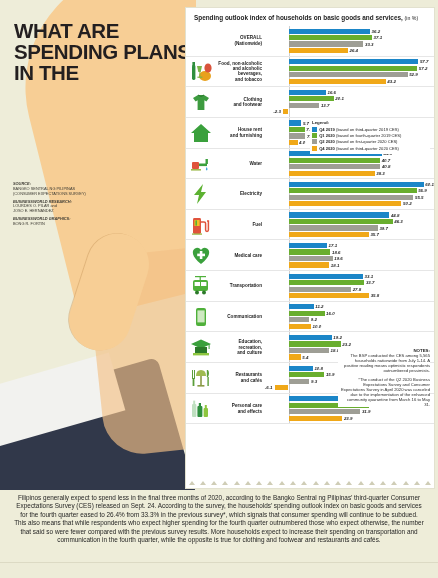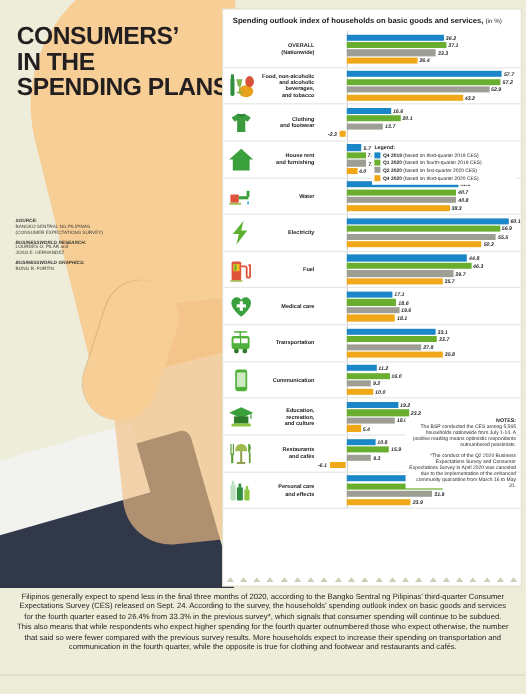--- a/index.html
+++ b/index.html
@@ -236,23 +236,23 @@
 
   <div id="left-panel">
 
     <div id="sleeve"></div>
     <div id="sleeve2"></div>
     <div id="arm-main"></div>
     <div id="palm-shade"></div>
     <div id="thumb"></div>
 
     <div id="headline">
-      <div>CONSUMERS’</div>
+      <div>WHAT ARE</div>
+      <div>SPENDING PLANS</div>
       <div>IN THE</div>
-      <div>SPENDING PLANS</div>
     </div>
 
     <div id="credits">
       <div class="blk">
         <div class="hd">SOURCE:</div>
         <div>BANGKO SENTRAL NG PILIPINAS</div>
         <div>(CONSUMER EXPECTATIONS SURVEY)</div>
       </div>
       <div class="blk">
         <div class="hd">BUSINESSWORLD RESEARCH:</div>

